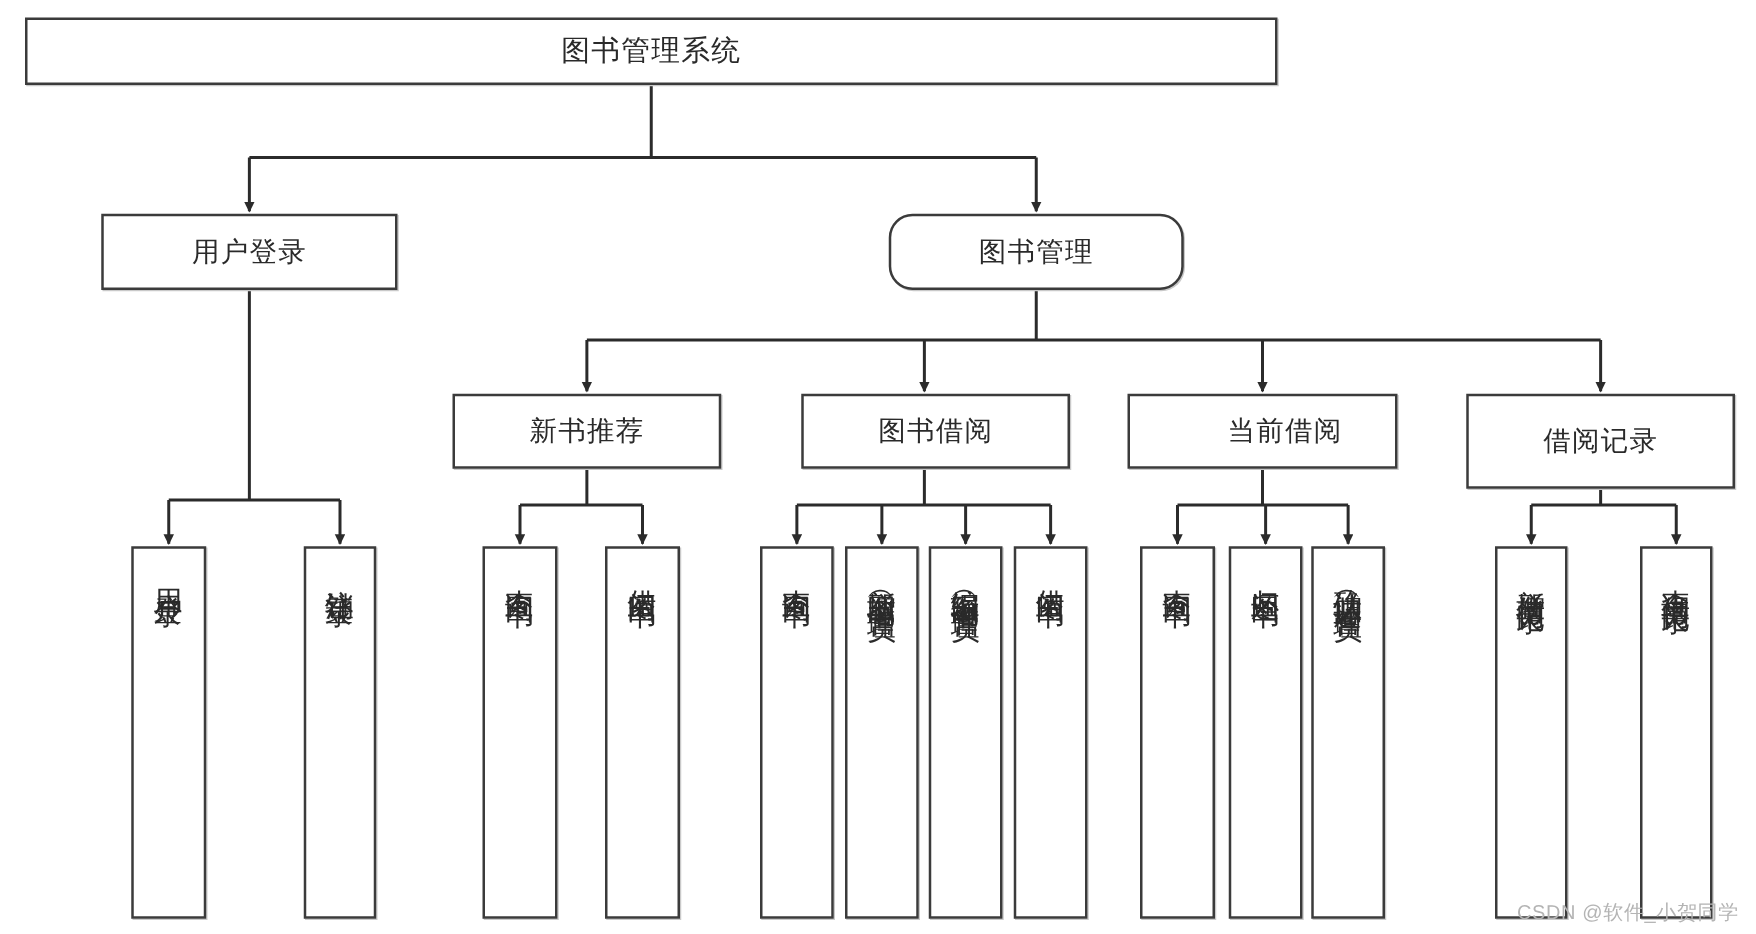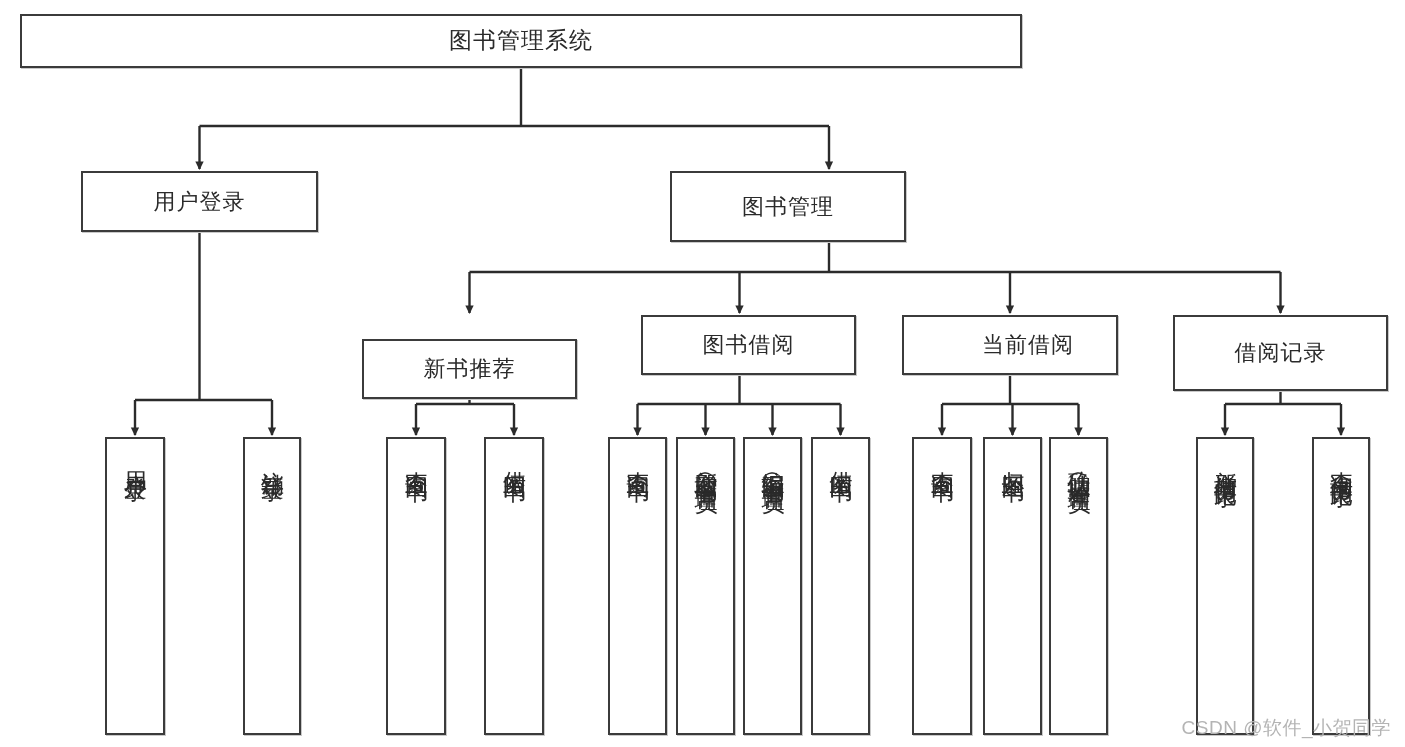--- a/index.html
+++ b/index.html
@@ -34,21 +34,20 @@
     align-items: center;
     justify-content: center;
     color: #2a2a2a;
     box-shadow: 1px 1px 0 0 #c9c9c9;
   }
   .node-label {
     display: block;
     text-align: left;
     white-space: pre-line;
     line-height: 1.18;
-    font-family: Liberation Serif, serif;
   }
   .node.horizontal .node-label {
     font-size: 22px;
     letter-spacing: 1px;
   }
   .node.vertical {
     align-items: flex-start;
     padding-top: 14px;
   }
   .node.vertical .node-label {
@@ -58,21 +57,21 @@
     letter-spacing: 3px;
     line-height: 1.05;
   }
   .node.root .node-label {
     font-size: 23px;
   }
   #watermark {
     position: absolute;
     right: 14px;
     bottom: 6px;
-    font-size: 19px;
+    font-size: 16px;
     color: #b4b4b4;
     letter-spacing: 0.5px;
     white-space: nowrap;
     font-family: "Liberation Sans", "DejaVu Sans", sans-serif;
   }
 </style>
 </head>
 <body>
 
 <div id="diagram-root">
@@ -118,24 +117,24 @@
         <path d="M1341,404 L1341,435" stroke="#2b2b2b" stroke-width="2.4" fill="none" marker-end="url(#arrowhead)"></path>
       </g>
   </svg>
   <div id="nodes-layer">
       <div class="node horizontal root" style="left: 20px; top: 14px; width: 1002px; height: 54px;">
         <span class="node-label">图书管理系统</span>
       </div>
       <div class="node horizontal" style="left: 81px; top: 171px; width: 237px; height: 61px;">
         <span class="node-label">用户登录</span>
       </div>
-      <div class="node horizontal" style="left: 670px; top: 171px; width: 236px; height: 71px;">
+      <div class="node horizontal" style="left: 711px; top: 171px; width: 236px; height: 61px; border-radius: 19px;">
         <span class="node-label">图书管理</span>
       </div>
-      <div class="node horizontal" style="left: 362px; top: 315px; width: 215px; height: 60px; margin-top: 24px;">
+      <div class="node horizontal" style="left: 362px; top: 315px; width: 215px; height: 60px;">
         <span class="node-label">新书推荐</span>
       </div>
       <div class="node horizontal" style="left: 641px; top: 315px; width: 215px; height: 60px;">
         <span class="node-label">图书借阅</span>
       </div>
       <div class="node horizontal" style="left: 902px; top: 315px; width: 216px; height: 60px; padding-left: 36px;">
         <span class="node-label">当前借阅</span>
       </div>
       <div class="node horizontal" style="left: 1173px; top: 315px; width: 215px; height: 76px;">
         <span class="node-label">借阅记录</span>

